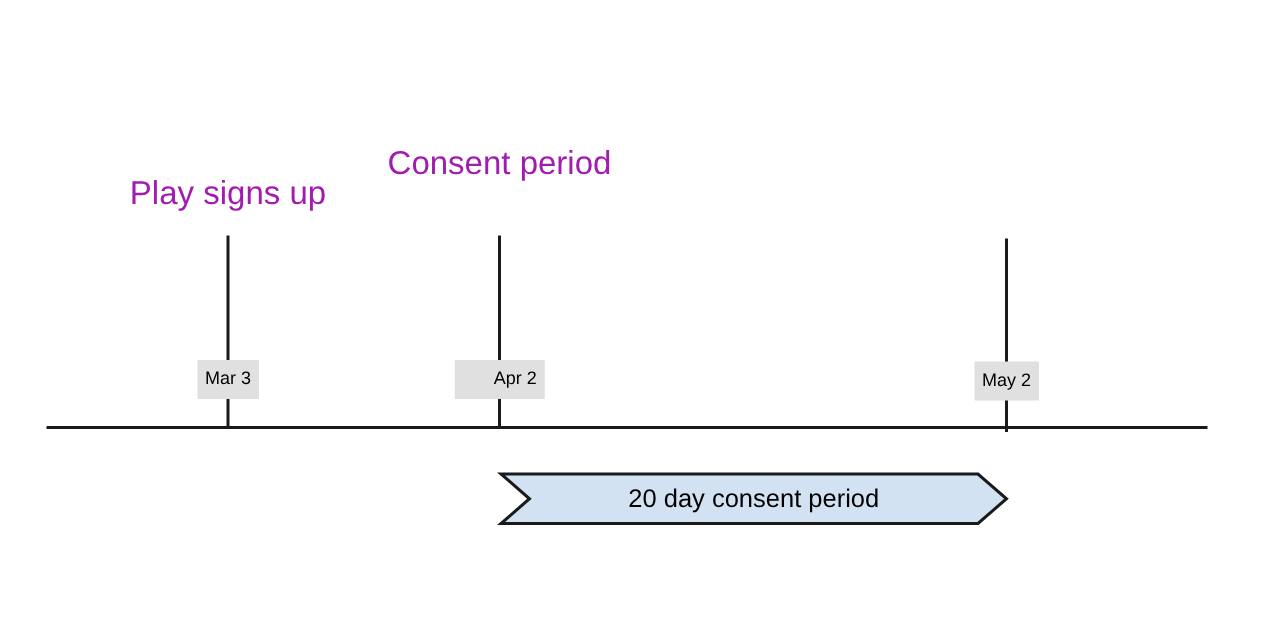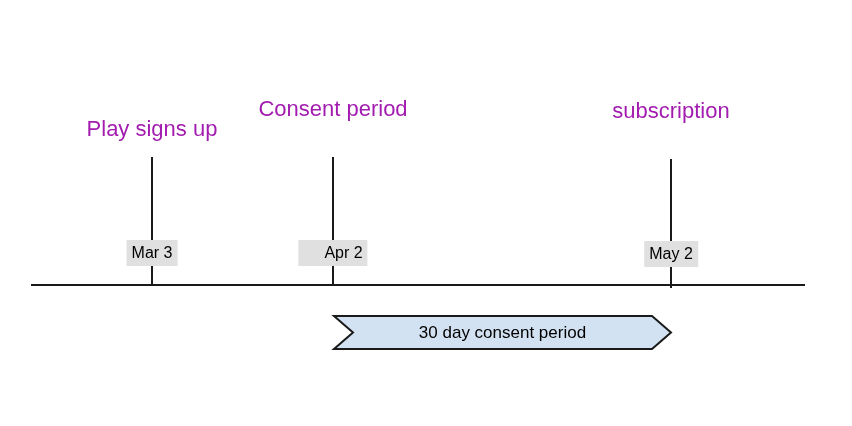--- a/index.html
+++ b/index.html
@@ -57,21 +57,21 @@
     width: 0;
     height: 129px;
     border-left: 2px solid #1a1a1a;
     transform: translateX(-1px);
   }
 
   .event-date {
     position: absolute;
     transform: translateX(-50%);
     background: #e0e0e0;
-    font-size: 16px;
+    font-size: 12px;
     line-height: 21px;
     padding: 2px 5px 3px 5px;
     white-space: nowrap;
     color: #000000;
   }
 
   
   .banner {
     position: absolute;
     left: 333px;
@@ -117,26 +117,25 @@
   <div class="event" style="left:333px;">
     <div class="event-label" style="top:98px;">
       <div>Consent period</div>
     </div>
     <div class="event-tick" style="top:157px;"></div>
     <div class="event-date" style="top:240px;padding-left:26px;">Apr 2</div>
   </div>
 
   <div class="event" style="left:671px;">
     <div class="event-label" style="top:100px;">
-      <div>subscription</div>
     </div>
     <div class="event-tick" style="top:159px;"></div>
     <div class="event-date" style="top:241px;text-align:right;">May 2</div>
   </div>
 
   <div class="banner">
     <svg viewBox="0 0 339 35" preserveAspectRatio="none">
       <polygon points="1,1 319,1 338,17.5 319,34 1,34 20,17.5" fill="#d3e2f2" stroke="#1a1a1a" stroke-width="2" stroke-linejoin="miter"></polygon>
     </svg>
-    <div class="banner-text">30 day consent period</div>
+    <div class="banner-text">20 day consent period</div>
   </div>
 
 </div>
 
 </body></html>

